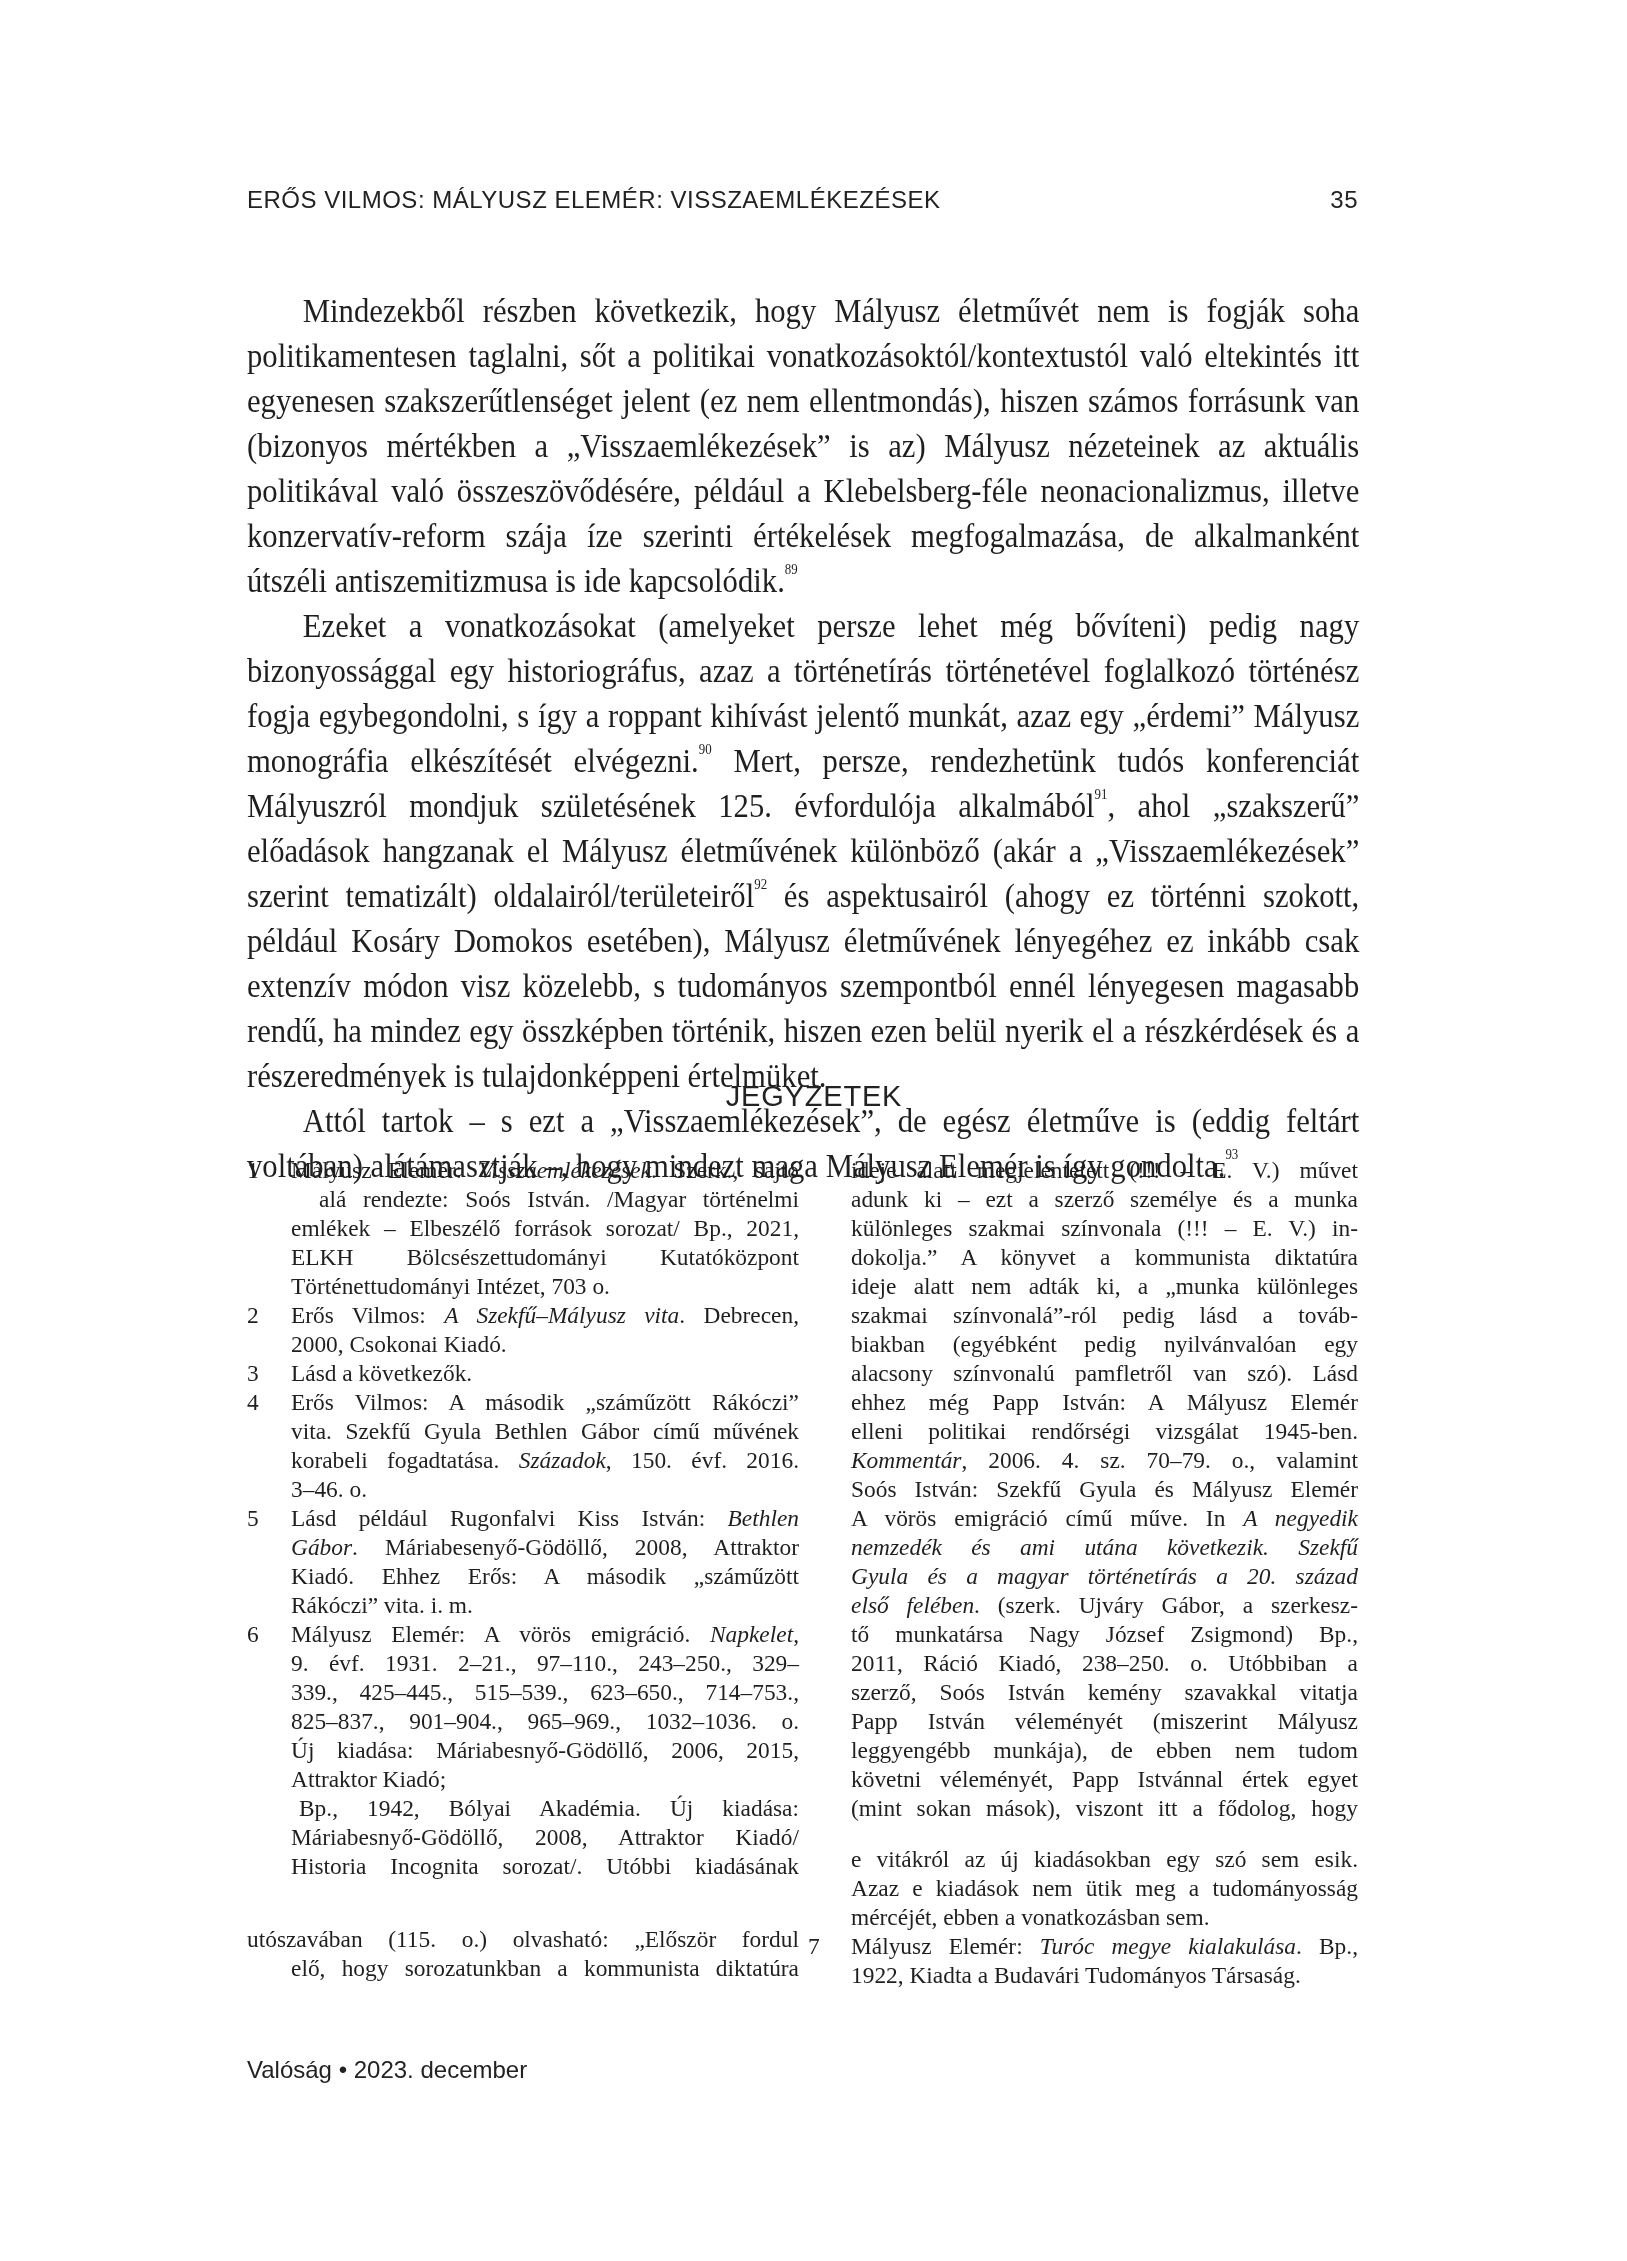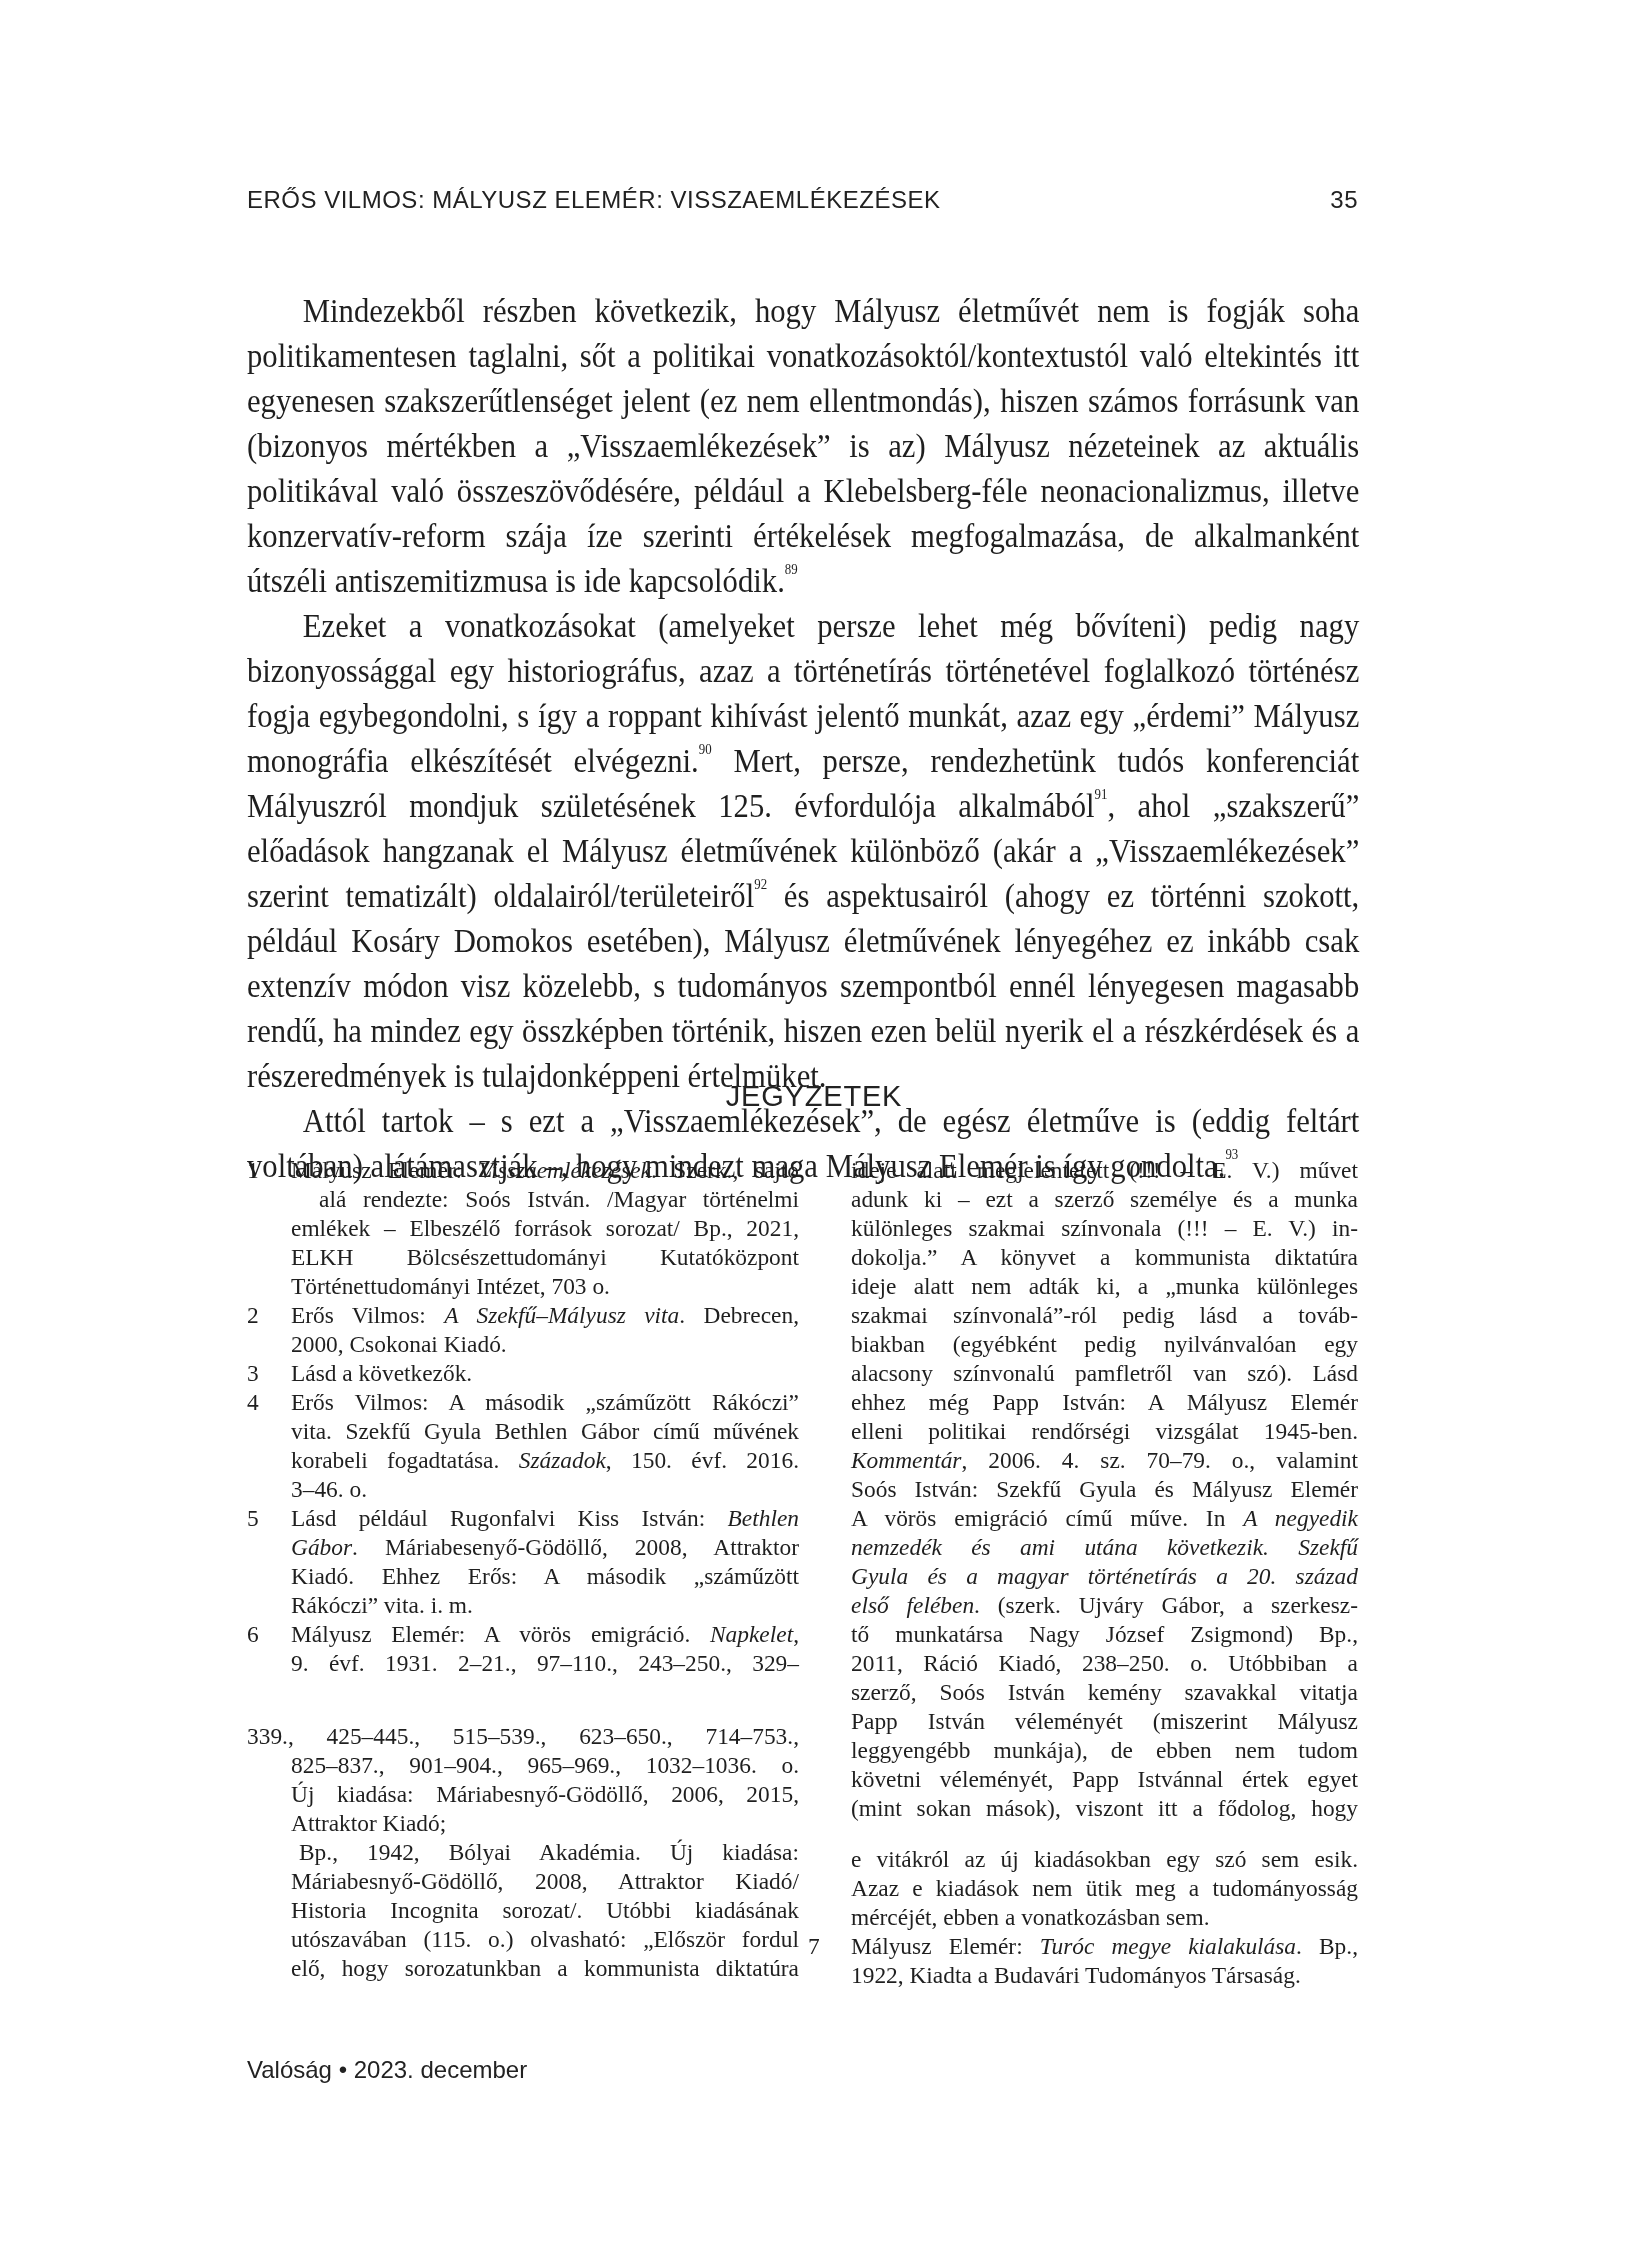--- a/index.html
+++ b/index.html
@@ -125,49 +125,49 @@
         <span class="line last" style="flex: 1 1 0%;">Rákóczi” vita. i. m.</span>
       </div>
       <div style="display: flex;">
         <span style="flex: 0 0 44px;">6</span>
         <span class="line" style="flex: 1 1 0%;">Mályusz Elemér: A vörös emigráció. <i>Napkelet</i>,</span>
       </div>
       <div style="display: flex;">
         <span style="flex: 0 0 44px;"></span>
         <span class="line" style="flex: 1 1 0%;">9. évf. 1931. 2–21., 97–110., 243–250., 329–</span>
       </div>
+      <div style="display: flex;">
+        <span style="flex: 0 0 44px;"></span>
+        <span class="line" style="flex: 1 1 0%;">339., 425–445., 515–539., 623–650., 714–753.,</span>
+      </div>
+      <div style="display: flex;">
+        <span style="flex: 0 0 44px;"></span>
+        <span class="line" style="flex: 1 1 0%;">825–837., 901–904., 965–969., 1032–1036. o.</span>
+      </div>
+      <div style="display: flex;">
+        <span style="flex: 0 0 44px;"></span>
+        <span class="line" style="flex: 1 1 0%;">Új kiadása: Máriabesnyő-Gödöllő, 2006, 2015,</span>
+      </div>
+      <div style="display: flex;">
+        <span style="flex: 0 0 44px;"></span>
+        <span class="line last" style="flex: 1 1 0%;">Attraktor Kiadó;</span>
+      </div>
+      <div style="display: flex; gap: 8px;">
+        <span style="flex: 0 0 44px;"></span>
+        <span class="line" style="flex: 1 1 0%;">Bp., 1942, Bólyai Akadémia. Új kiadása:</span>
+      </div>
+      <div style="display: flex;">
+        <span style="flex: 0 0 44px;"></span>
+        <span class="line" style="flex: 1 1 0%;">Máriabesnyő-Gödöllő, 2008, Attraktor Kiadó/</span>
+      </div>
+      <div style="display: flex;">
+        <span style="flex: 0 0 44px;"></span>
+        <span class="line" style="flex: 1 1 0%;">Historia Incognita sorozat/. Utóbbi kiadásának</span>
+      </div>
       <div style="display: flex; flex-direction: column;">
-        <span style="flex: 0 0 44px;"></span>
-        <span class="line" style="flex: 1 1 0%;">339., 425–445., 515–539., 623–650., 714–753.,</span>
-      </div>
-      <div style="display: flex;">
-        <span style="flex: 0 0 44px;"></span>
-        <span class="line" style="flex: 1 1 0%;">825–837., 901–904., 965–969., 1032–1036. o.</span>
-      </div>
-      <div style="display: flex;">
-        <span style="flex: 0 0 44px;"></span>
-        <span class="line" style="flex: 1 1 0%;">Új kiadása: Máriabesnyő-Gödöllő, 2006, 2015,</span>
-      </div>
-      <div style="display: flex;">
-        <span style="flex: 0 0 44px;"></span>
-        <span class="line last" style="flex: 1 1 0%;">Attraktor Kiadó;</span>
-      </div>
-      <div style="display: flex; gap: 8px;">
-        <span style="flex: 0 0 44px;"></span>
-        <span class="line" style="flex: 1 1 0%;">Bp., 1942, Bólyai Akadémia. Új kiadása:</span>
-      </div>
-      <div style="display: flex;">
-        <span style="flex: 0 0 44px;"></span>
-        <span class="line" style="flex: 1 1 0%;">Máriabesnyő-Gödöllő, 2008, Attraktor Kiadó/</span>
-      </div>
-      <div style="display: flex;">
-        <span style="flex: 0 0 44px;"></span>
-        <span class="line" style="flex: 1 1 0%;">Historia Incognita sorozat/. Utóbbi kiadásának</span>
-      </div>
-      <div style="display: flex;">
         <span style="flex: 0 0 44px;"></span>
         <span class="line" style="flex: 1 1 0%;">utószavában (115. o.) olvasható: „Először fordul</span>
       </div>
       <div style="display: flex;">
         <span style="flex: 0 0 44px;"></span>
         <span class="line" style="flex: 1 1 0%;">elő, hogy sorozatunkban a kommunista diktatúra</span>
       </div>
     </div>
   <div class="notes-col right" id="notes-right" style="left: 808px; width: 550px;">
       <div style="display: flex;">

